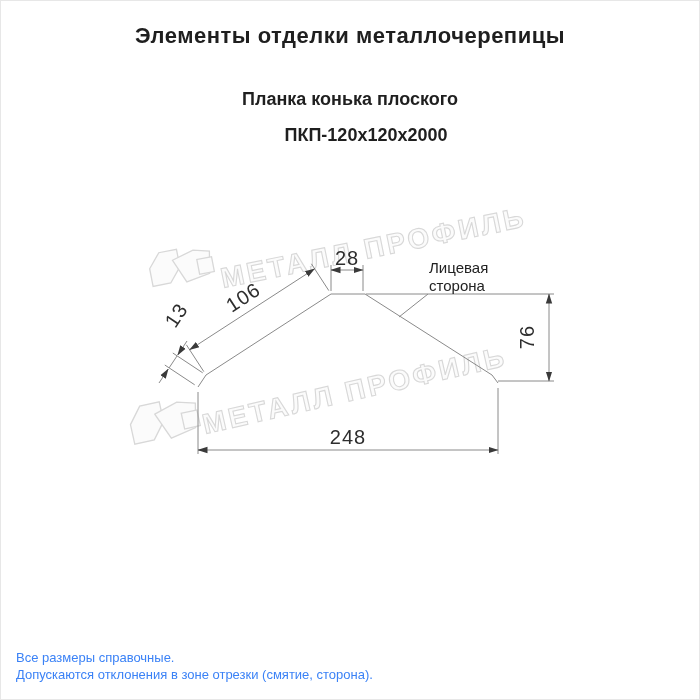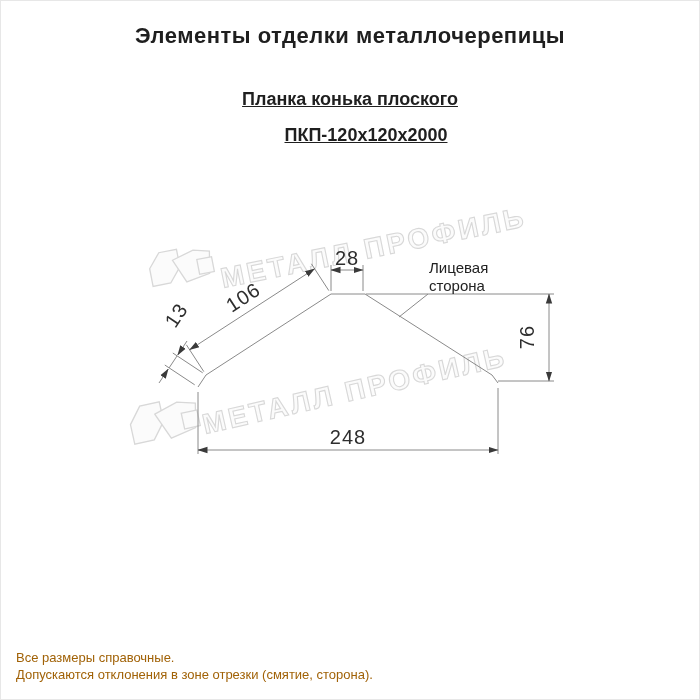--- a/index.html
+++ b/index.html
@@ -12,21 +12,21 @@
     font-family:"Liberation Sans", sans-serif;
     overflow:hidden;
   }
   .title{
     position:absolute;top:22px;left:0;width:100%;
     text-align:center;font-size:22px;font-weight:bold;color:#1f1f1f;
     letter-spacing:0.5px;
   }
   .subtitle{
     position:absolute;left:0;width:100%;
-    text-align:center;font-size:18px;font-weight:bold;color:#1f1f1f;text-decoration:underline;
+    text-align:center;font-size:18px;font-weight:bold;color:#1f1f1f;
   }
   .subtitle.name{top:88px;}
   .subtitle.code{top:124px;margin-left:16px;}
   svg.drawing{position:absolute;top:0;left:0;}
   .draw-line{stroke:#8a8a8a;stroke-width:1;fill:none;}
   .dimtext{
     font-family:"Liberation Sans", sans-serif;
     font-size:20px;fill:#2e2e2e;text-anchor:middle;letter-spacing:1px;
   }
   .labeltext{
@@ -34,21 +34,21 @@
     font-size:15px;fill:#222222;
   }
   .wm-text{
     font-family:"Liberation Sans", sans-serif;
     font-size:28px;font-weight:bold;letter-spacing:3px;
     fill:#fbfbfb;stroke:#d8d8d8;stroke-width:1.1;
   }
   .wm-shape{fill:#fbfbfb;stroke:#d8d8d8;stroke-width:1.3;}
   .footer{
     position:absolute;left:15px;top:648px;
-    font-size:13px;line-height:17px;color:#a16207;
+    font-size:13px;line-height:17px;color:#3b82f6;
   }
 </style>
 </head>
 <body>
 
 <div class="page">
 
   <div class="title">Элементы отделки металлочерепицы</div>
   <div class="subtitle name">Планка конька плоского</div>
   <div class="subtitle code">ПКП-120х120х2000</div>

